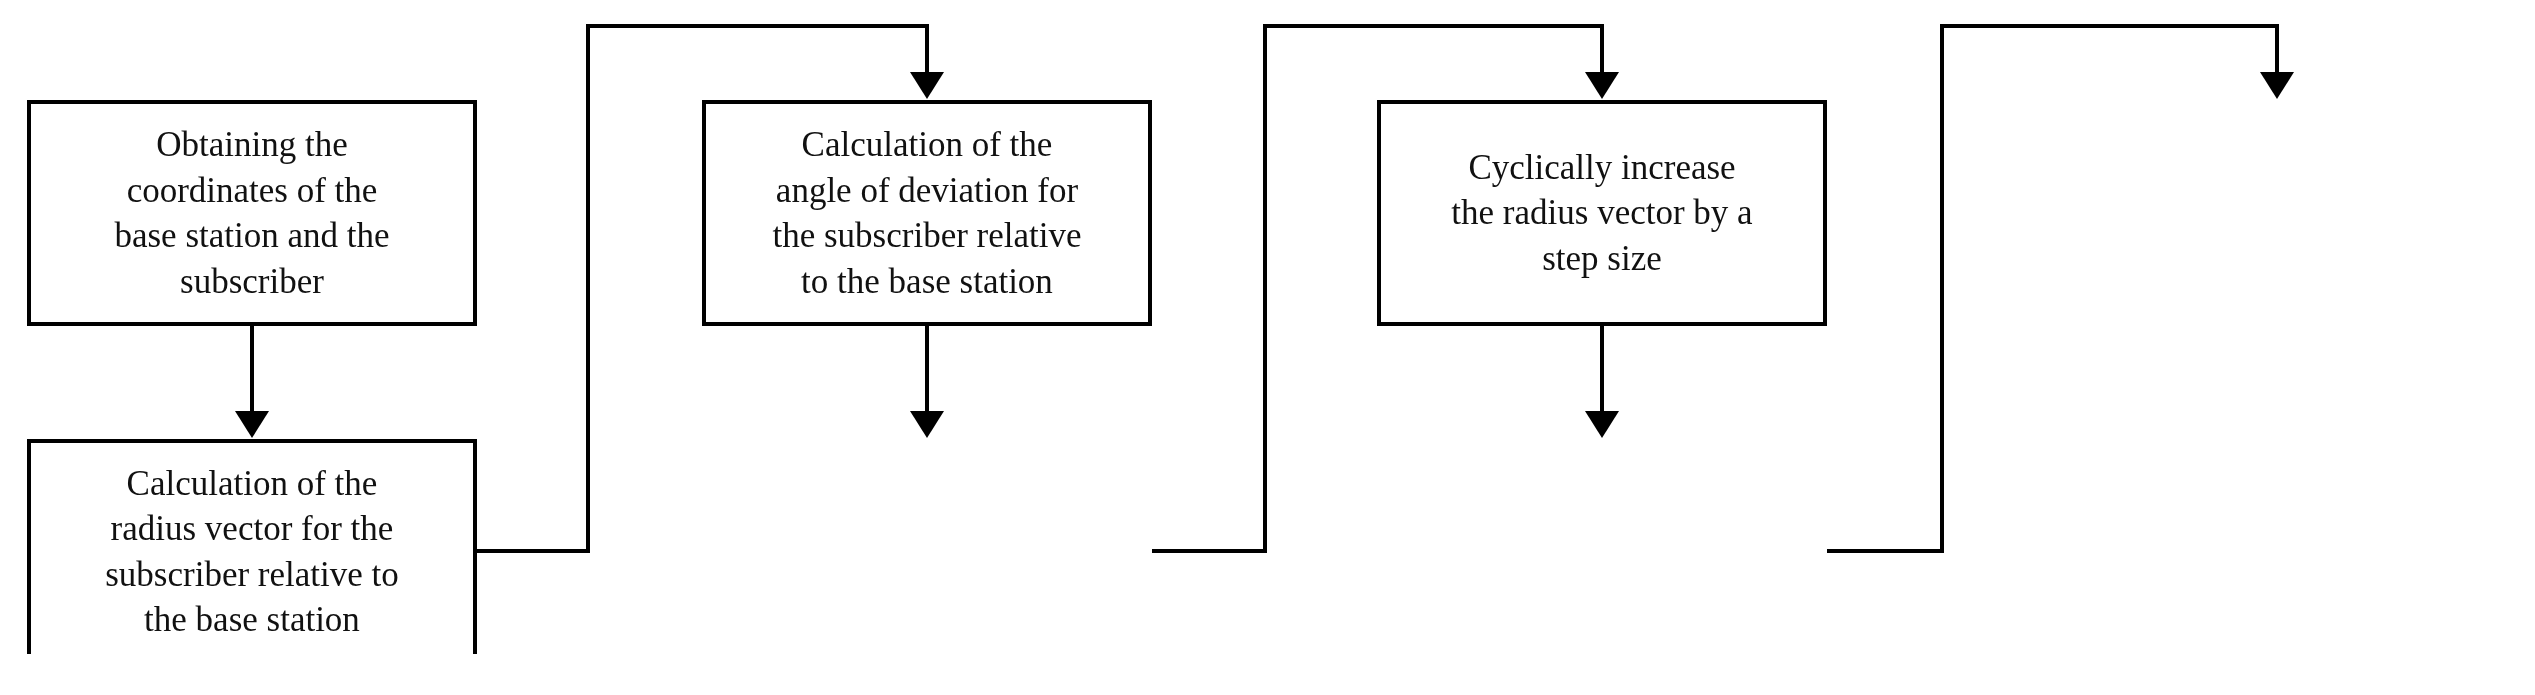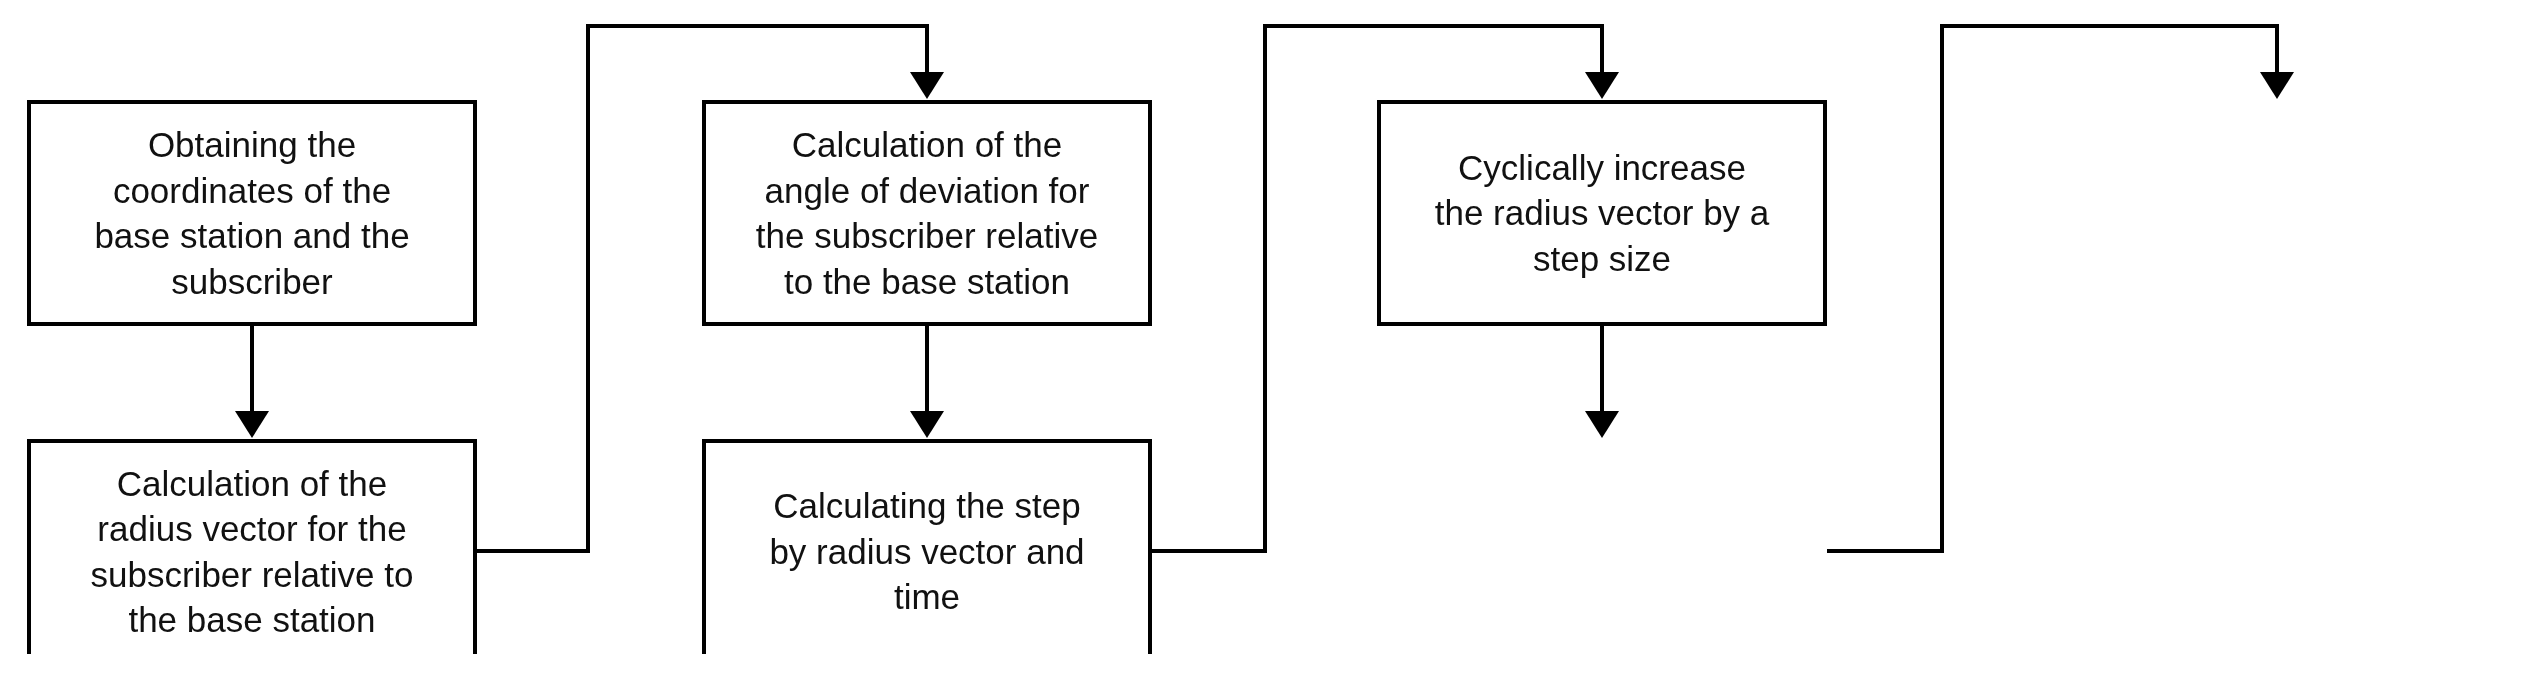--- a/index.html
+++ b/index.html
@@ -5,21 +5,21 @@
   html, body {
     margin: 0;
     padding: 0;
     background: #ffffff;
   }
   .canvas {
     position: relative;
     width: 2535px;
     height: 654px;
     background: #ffffff;
-    font-family: Liberation Sans, sans-serif;
+    font-family: Liberation Serif, serif;
     overflow: hidden;
   }
   .connector-layer {
     position: absolute;
     left: 0;
     top: 0;
     width: 2535px;
     height: 695px;
     pointer-events: none;
   }
@@ -109,25 +109,20 @@
 the base station</span>
   </div>
 
   <div class="flow-box row-top col-2">
     <span class="box-label">Calculation of the
 angle of deviation for
 the subscriber relative
 to the base station</span>
   </div>
 
-  <div class="flow-box row-bottom col-2">
-    <span class="box-label">Calculating the step
-by radius vector and
-time</span>
-  </div>
 
   <div class="flow-box row-top col-3">
     <span class="box-label">Cyclically increase
 the radius vector by a
 step size</span>
   </div>
 
 
 
 </div>

